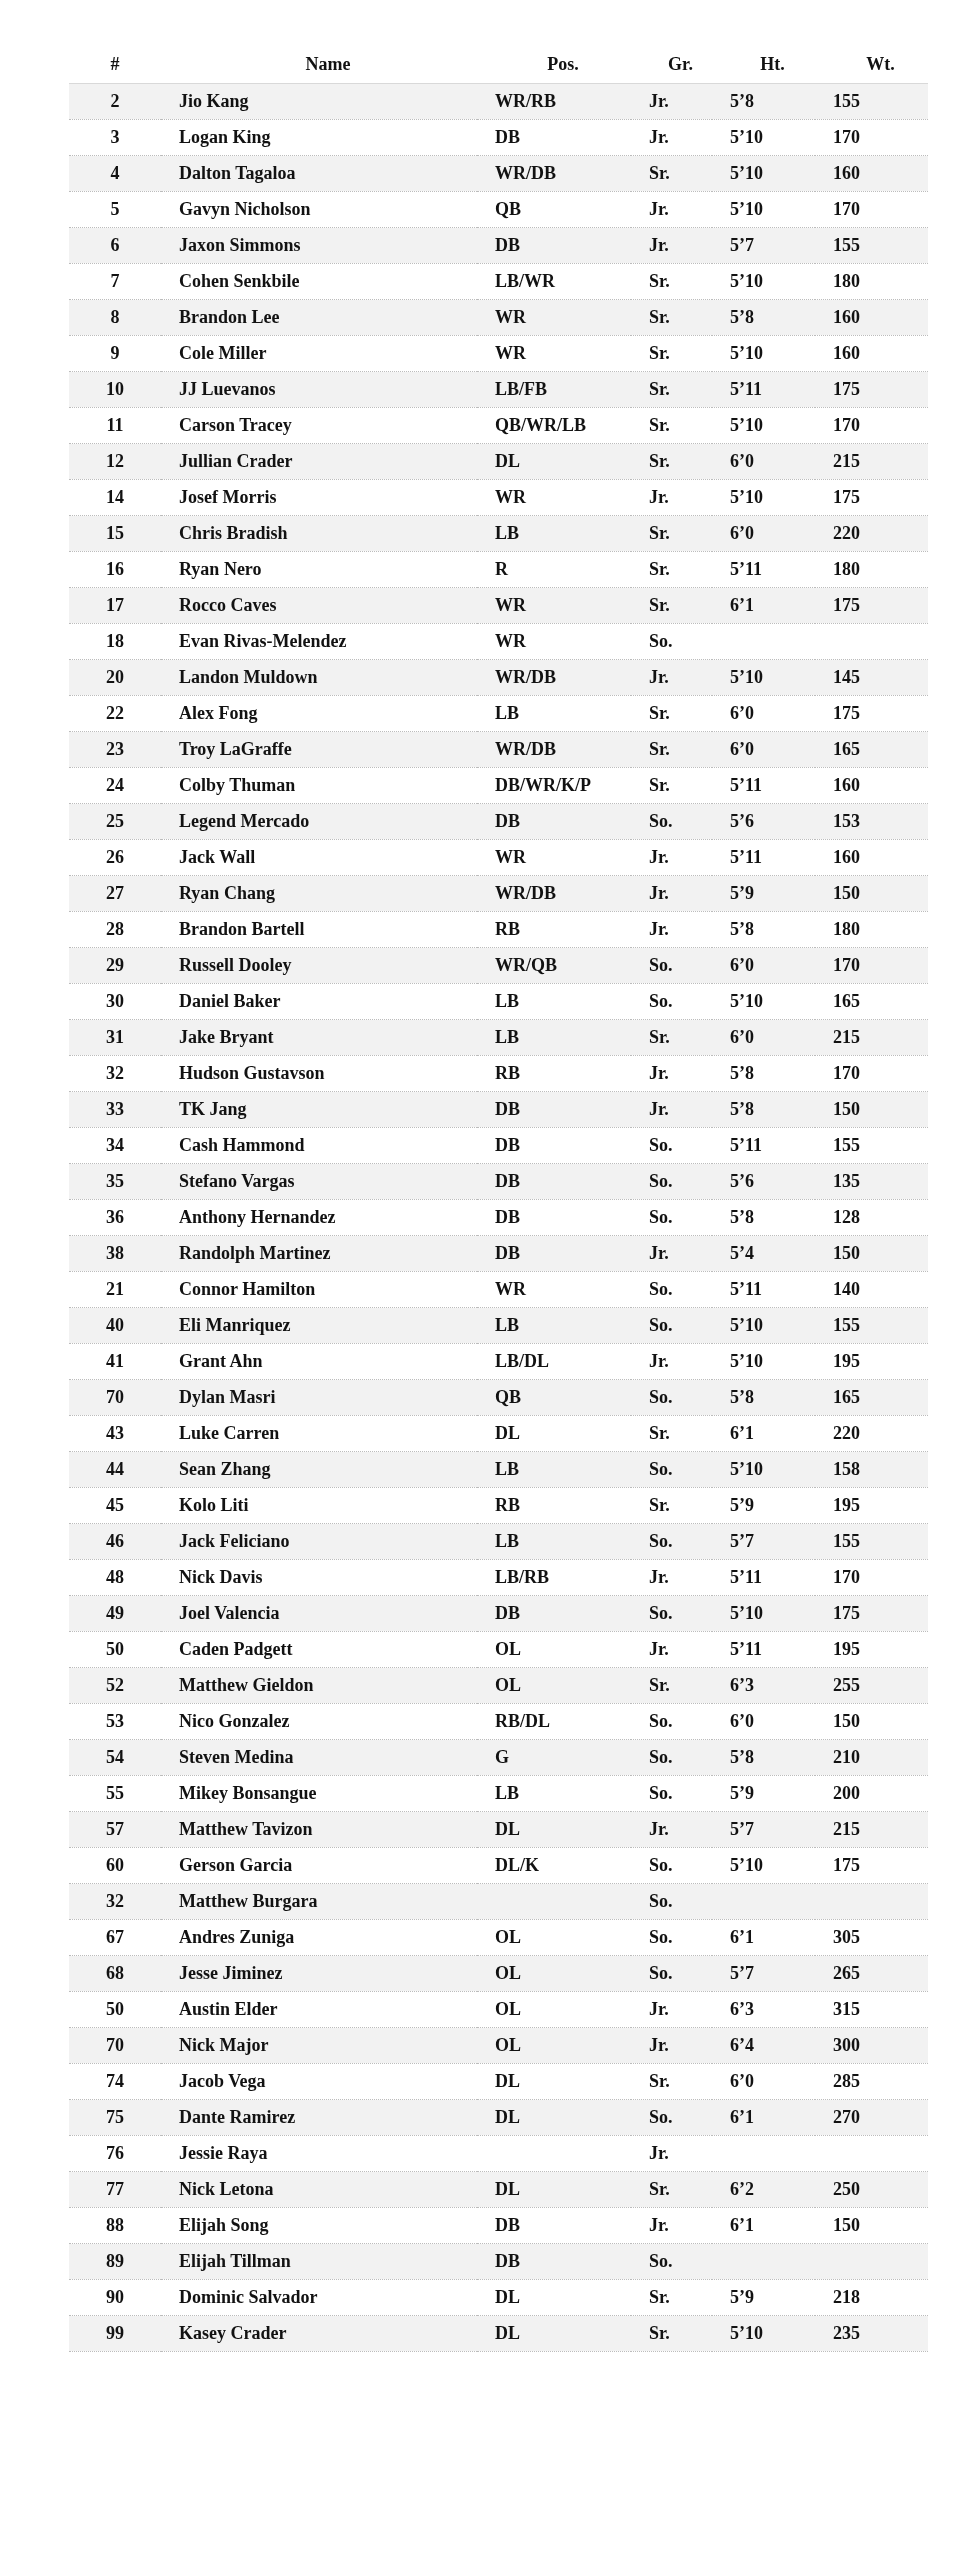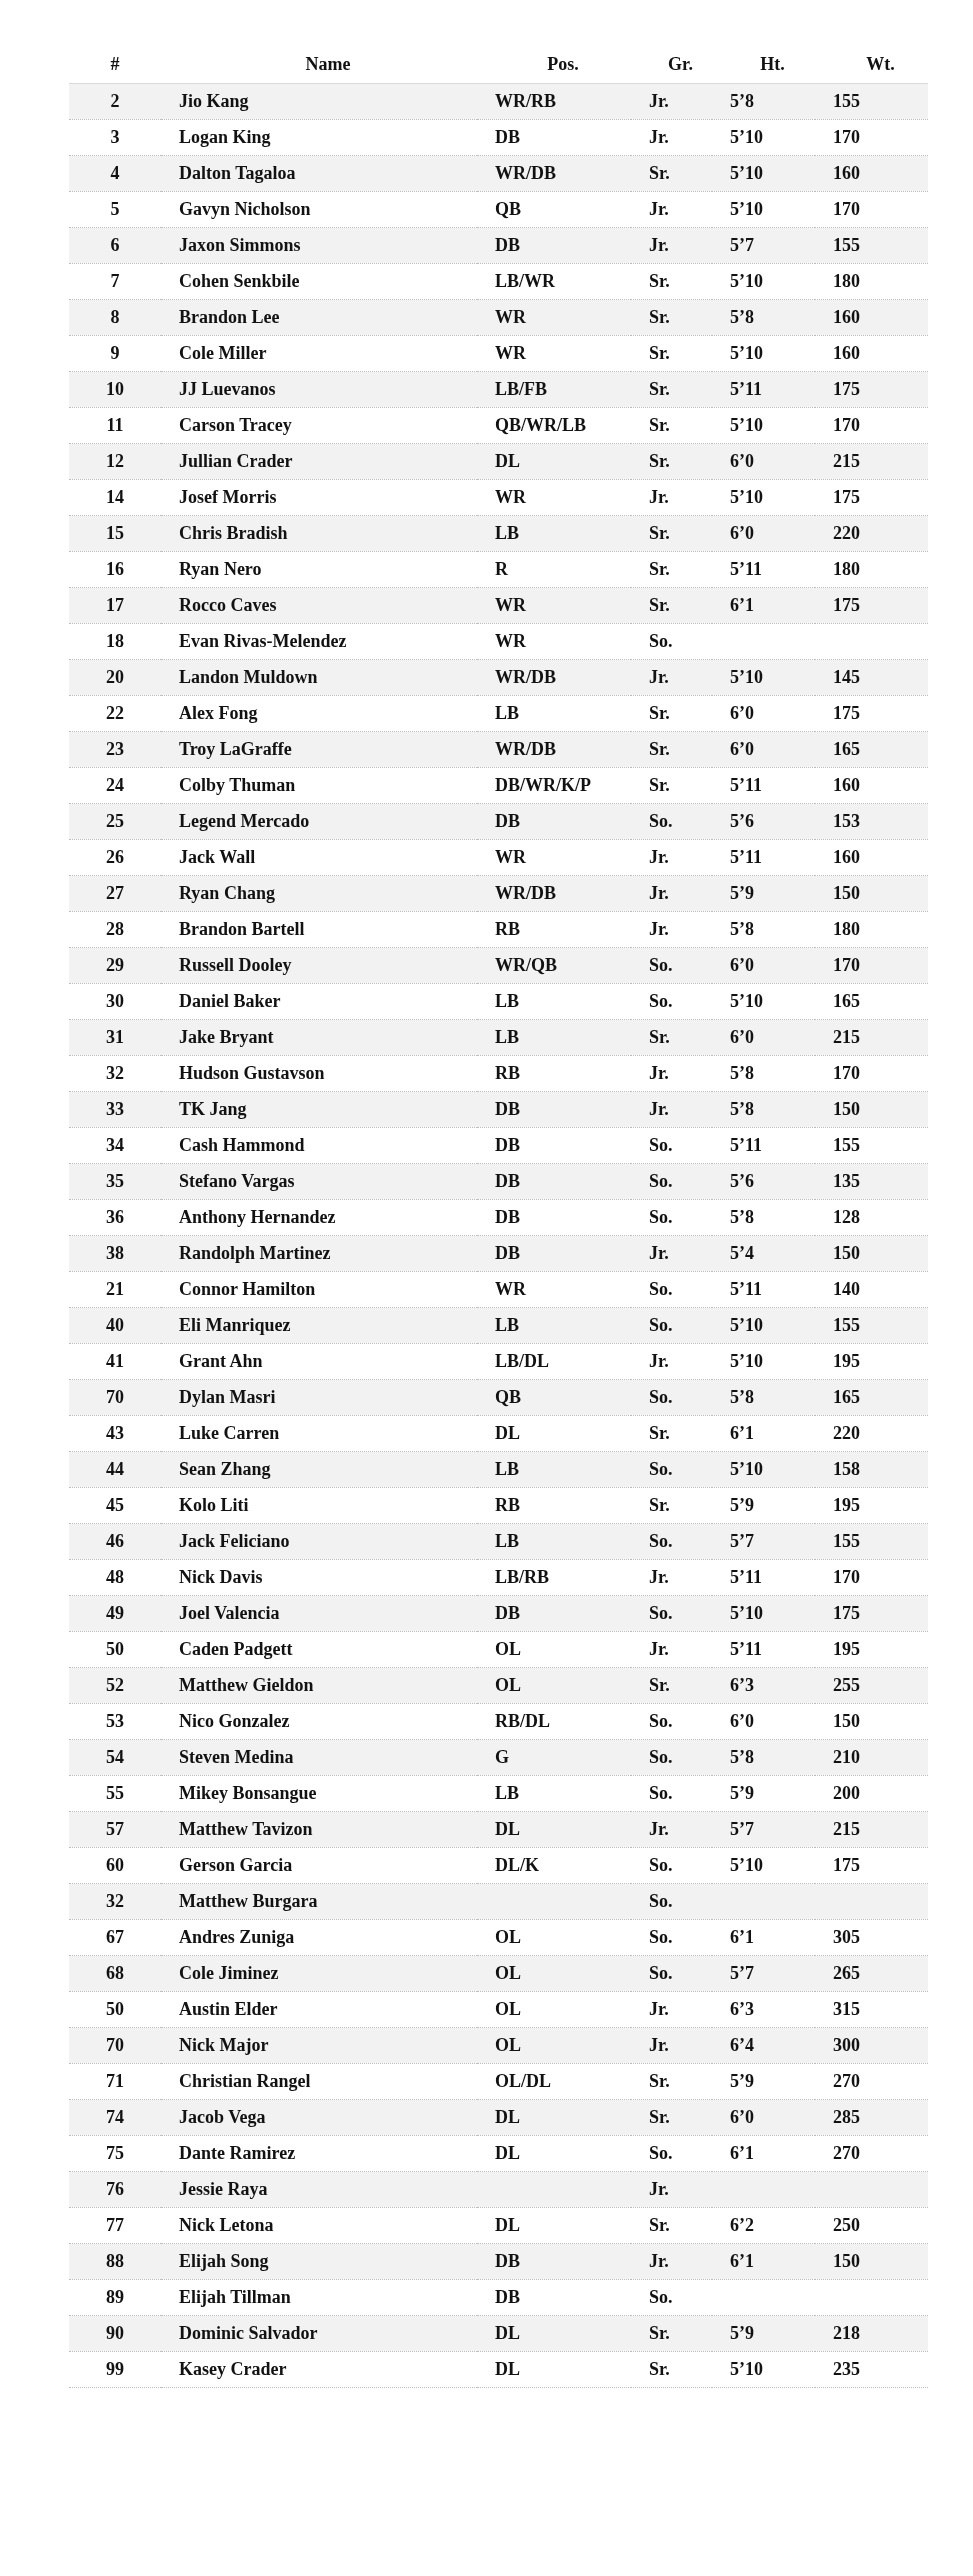--- a/index.html
+++ b/index.html
@@ -494,49 +494,41 @@
         <tr>
           <td class="num">67</td>
           <td>Andres Zuniga</td>
           <td>OL</td>
           <td>So.</td>
           <td>6’1</td>
           <td>305</td>
         </tr>
         <tr>
           <td class="num">68</td>
-          <td>Cole Jiminez</td>
+          <td>Jesse Jiminez</td>
           <td>OL</td>
           <td>So.</td>
           <td>5’7</td>
           <td>265</td>
         </tr>
         <tr>
           <td class="num">50</td>
           <td>Austin Elder</td>
           <td>OL</td>
           <td>Jr.</td>
           <td>6’3</td>
           <td>315</td>
         </tr>
         <tr>
           <td class="num">70</td>
           <td>Nick Major</td>
           <td>OL</td>
           <td>Jr.</td>
           <td>6’4</td>
           <td>300</td>
-        </tr>
-        <tr>
-          <td class="num">71</td>
-          <td>Christian Rangel</td>
-          <td>OL/DL</td>
-          <td>Sr.</td>
-          <td>5’9</td>
-          <td>270</td>
         </tr>
         <tr>
           <td class="num">74</td>
           <td>Jacob Vega</td>
           <td>DL</td>
           <td>Sr.</td>
           <td>6’0</td>
           <td>285</td>
         </tr>
         <tr>

